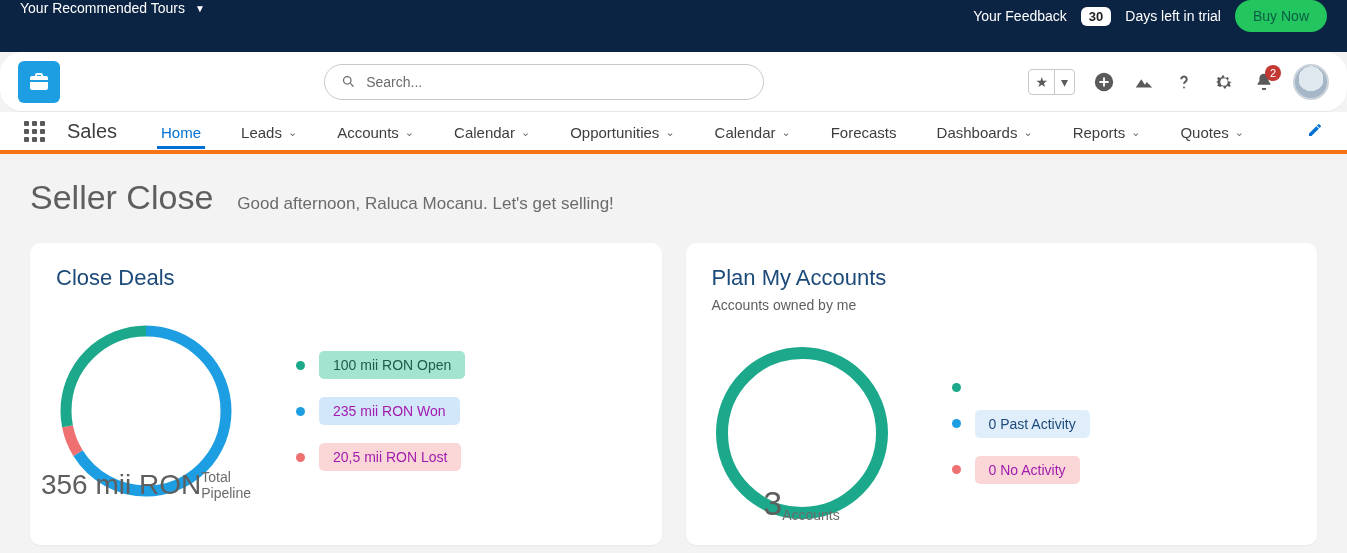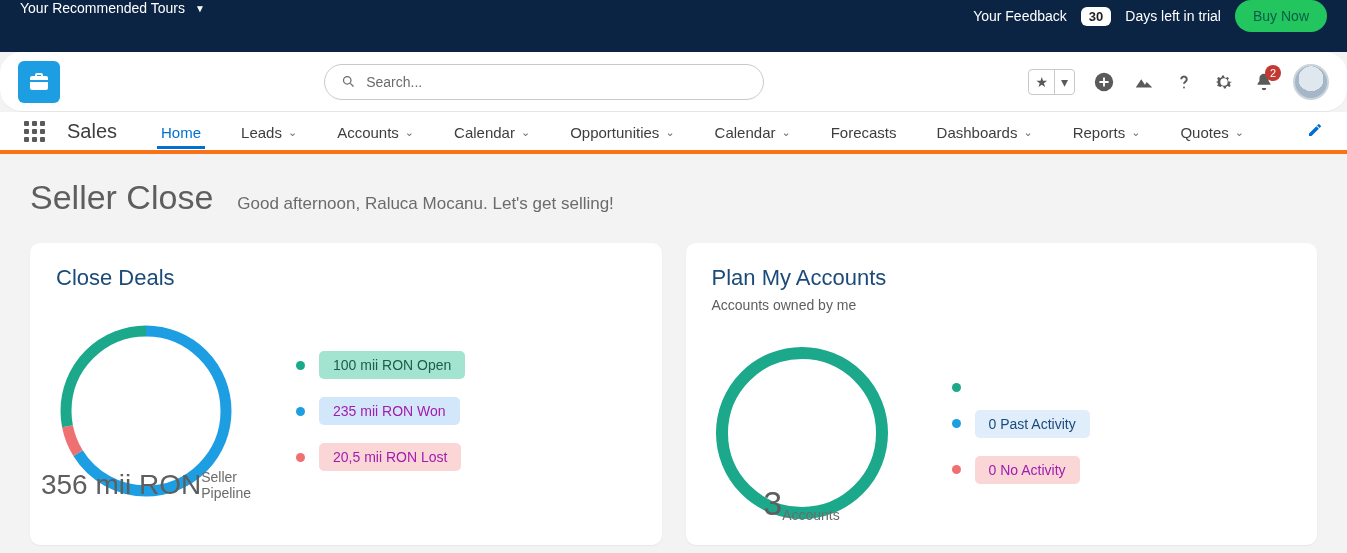--- a/index.html
+++ b/index.html
@@ -212,21 +212,21 @@
       <div class="card-title">Close Deals</div>
       <div class="card-body">
         <div class="donut-wrap">
           <svg width="180" height="180" viewBox="0 0 180 180">
             <circle cx="90" cy="90" r="80" fill="none" stroke="#1e9ee2" stroke-width="11" stroke-dasharray="332 503" stroke-dashoffset="0"></circle>
             <circle cx="90" cy="90" r="80" fill="none" stroke="#ef7070" stroke-width="11" stroke-dasharray="29 503" stroke-dashoffset="-332"></circle>
             <circle cx="90" cy="90" r="80" fill="none" stroke="#1ca88a" stroke-width="11" stroke-dasharray="142 503" stroke-dashoffset="-361"></circle>
           </svg>
           <div class="donut-center">
             <div class="donut-val">356 mii RON</div>
-            <div class="donut-lbl">Seller Pipeline</div>
+            <div class="donut-lbl">Total Pipeline</div>
           </div>
         </div>
         <div class="legend" id="deals-legend">
             <div class="legend-row">
               <span class="dot green"></span>
               <span class="pill green">100 mii RON Open</span>
             </div>
             <div class="legend-row">
               <span class="dot blue"></span>
               <span class="pill blue">235 mii RON Won</span>

